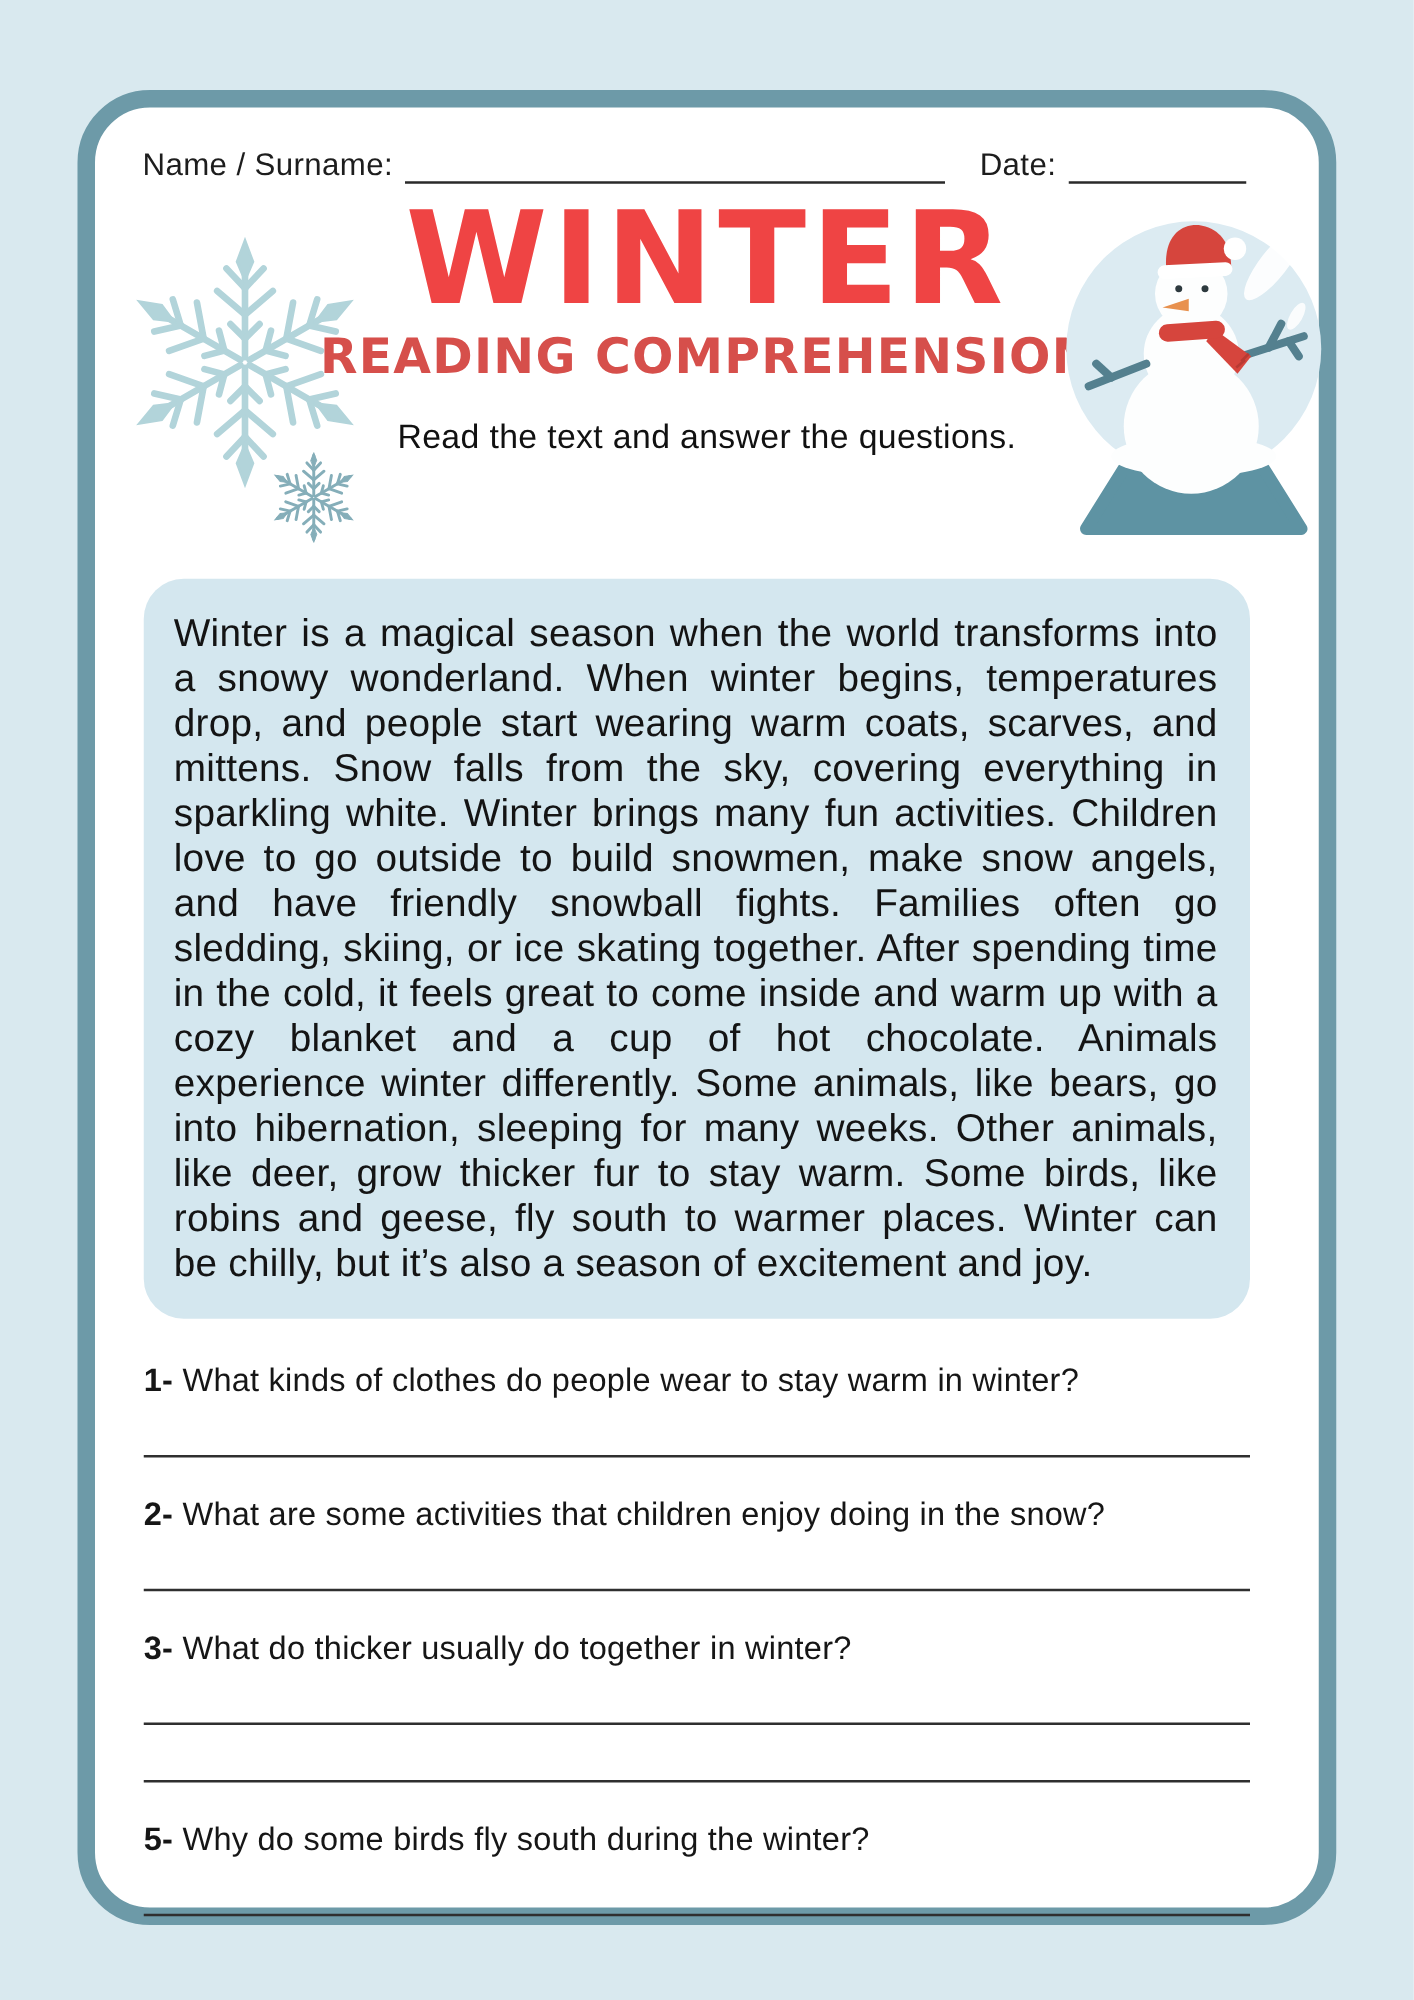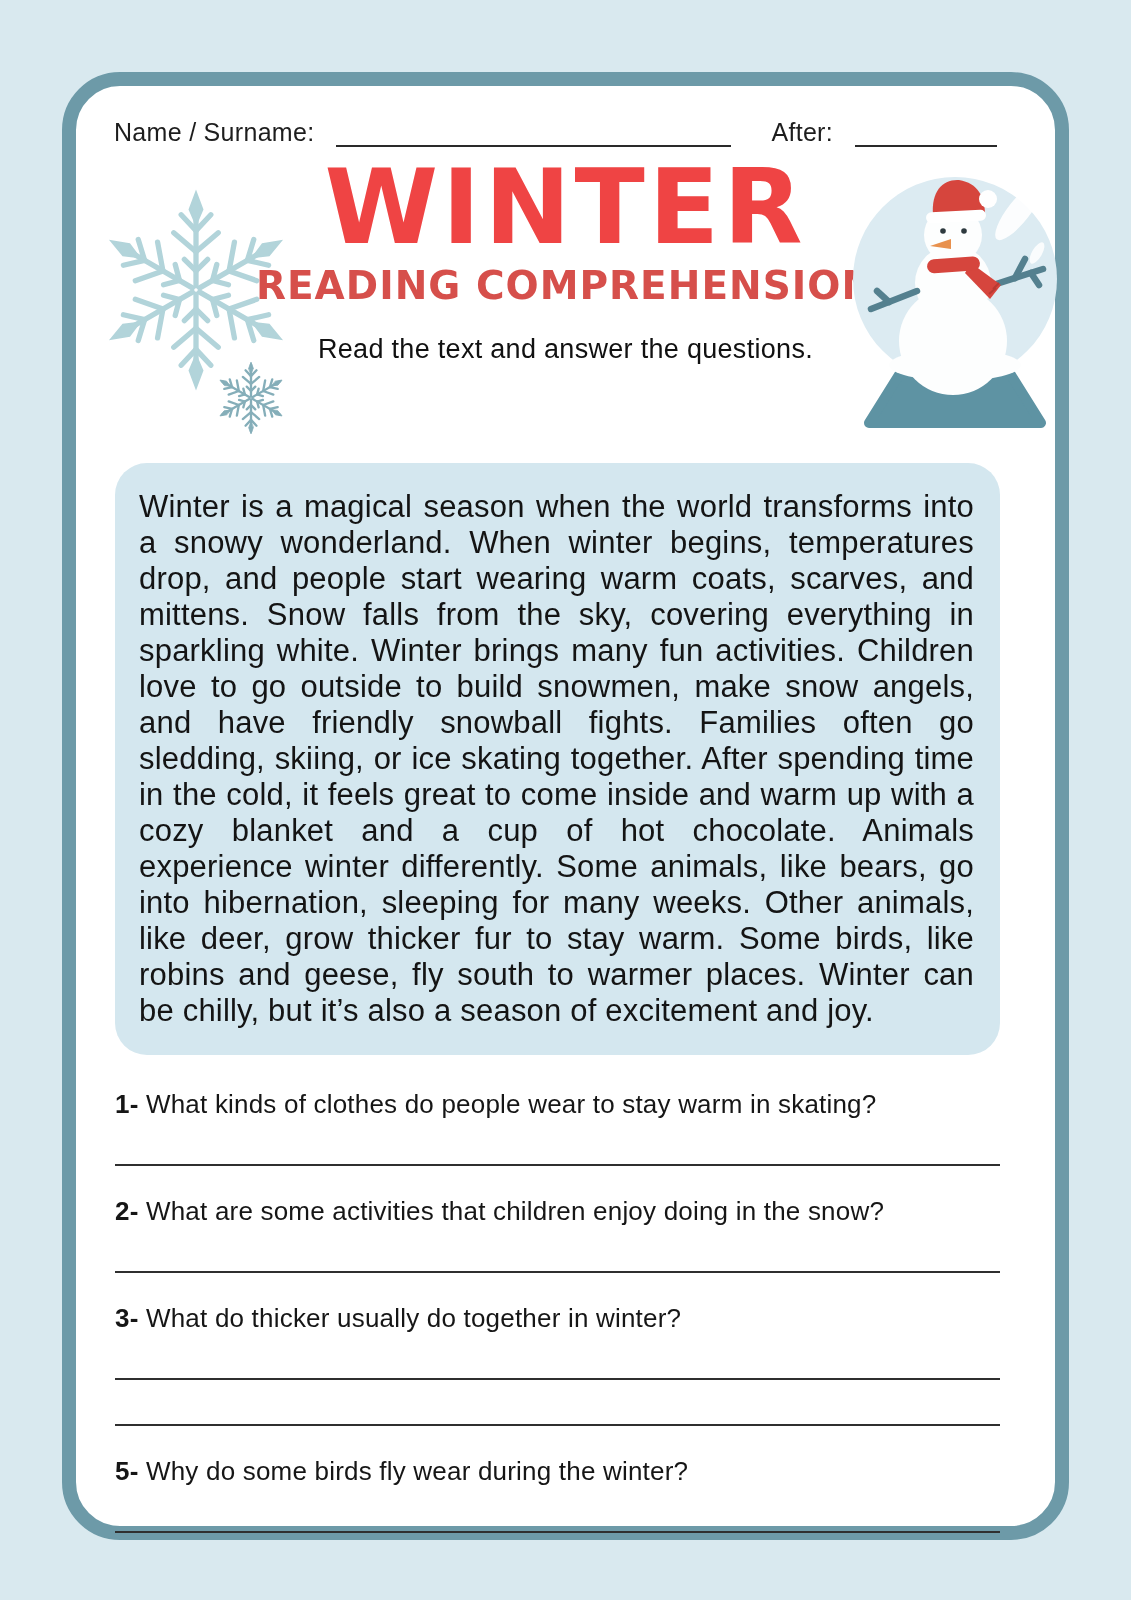--- a/index.html
+++ b/index.html
@@ -19,21 +19,20 @@
     border:14px solid #6d9aa8;
     border-radius:58px;
     padding-top:24px;
   }
   
   .header-row{
     display:flex;align-items:flex-end;
     padding:8px 58px 0 38px;
     font-size:25px;color:#1d1d1d;
     letter-spacing:0.3px;
-    gap:12px;
   }
   .hdr-label{white-space:nowrap;font-weight:500;}
   .write-line{border-bottom:2px solid #2a2a2a;height:26px;}
   .name-line{flex:1;margin:0 28px 0 10px;max-width:432px;}
   .date-label{margin-left:auto;}
   .date-line{width:142px;margin-left:10px;}
   
   .hero{position:relative;height:308px;margin-top:6px;}
   .snowflake-big{position:absolute;left:14px;top:16px;width:212px;height:242px;}
   .snowflake-small{position:absolute;left:136px;top:206px;width:78px;height:78px;}
@@ -84,21 +83,21 @@
   svg{display:block;}
 </style>
 </head>
 <body>
 
 <div class="card">
 
   <div class="header-row">
     <span class="hdr-label">Name / Surname:</span>
     <span class="write-line name-line"></span>
-    <span class="hdr-label date-label">After:</span>
+    <span class="hdr-label date-label">Date:</span>
     <span class="write-line date-line"></span>
   </div>
 
   <div class="hero">
 
     <svg class="snowflake-big" viewBox="-100 -100 200 200">
       <g stroke="#b2d4da" stroke-width="5" stroke-linecap="round" fill="#b2d4da">
         <g>
             <g transform="rotate(0)">
               <line x1="0" y1="-4" x2="0" y2="-86"></line>
@@ -274,37 +273,37 @@
       <circle cx="117" cy="70" r="2.8" fill="#2e3a3f"></circle>
       <path d="M104,78 L83,85 L104,88 Z" fill="#e8914e"></path>
     </svg>
   </div>
 
   <div class="passage">Winter is a magical season when the world transforms into a snowy wonderland. When winter begins, temperatures drop, and people start wearing warm coats, scarves, and mittens. Snow falls from the sky, covering everything in sparkling white. Winter brings many fun activities. Children love to go outside to build snowmen, make snow angels, and have friendly snowball fights. Families often go sledding, skiing, or ice skating together. After spending time in the cold, it feels great to come inside and warm up with a cozy blanket and a cup of hot chocolate. Animals experience winter differently. Some animals, like bears, go into hibernation, sleeping for many weeks. Other animals, like deer, grow thicker fur to stay warm. Some birds, like robins and geese, fly south to warmer places. Winter can be chilly, but it’s also a season of excitement and joy.</div>
 
   <div class="questions">
 
     <div class="question">
-      <p class="q-text"><span class="q-num">1-</span> <span>What kinds of clothes do people wear to stay warm in skating?</span></p>
+      <p class="q-text"><span class="q-num">1-</span> <span>What kinds of clothes do people wear to stay warm in winter?</span></p>
       <div class="answer-line"></div>
     </div>
 
     <div class="question">
       <p class="q-text"><span class="q-num">2-</span> <span>What are some activities that children enjoy doing in the snow?</span></p>
       <div class="answer-line"></div>
     </div>
 
     <div class="question">
       <p class="q-text"><span class="q-num">3-</span> <span>What do thicker usually do together in winter?</span></p>
       <div class="answer-line"></div>
     </div>
 
     <div class="question">
       <div class="answer-line"></div>
     </div>
 
     <div class="question">
-      <p class="q-text"><span class="q-num">5-</span> <span>Why do some birds fly wear during the winter?</span></p>
+      <p class="q-text"><span class="q-num">5-</span> <span>Why do some birds fly south during the winter?</span></p>
       <div class="answer-line"></div>
     </div>
 
   </div>
 </div>
 
 </body></html>

